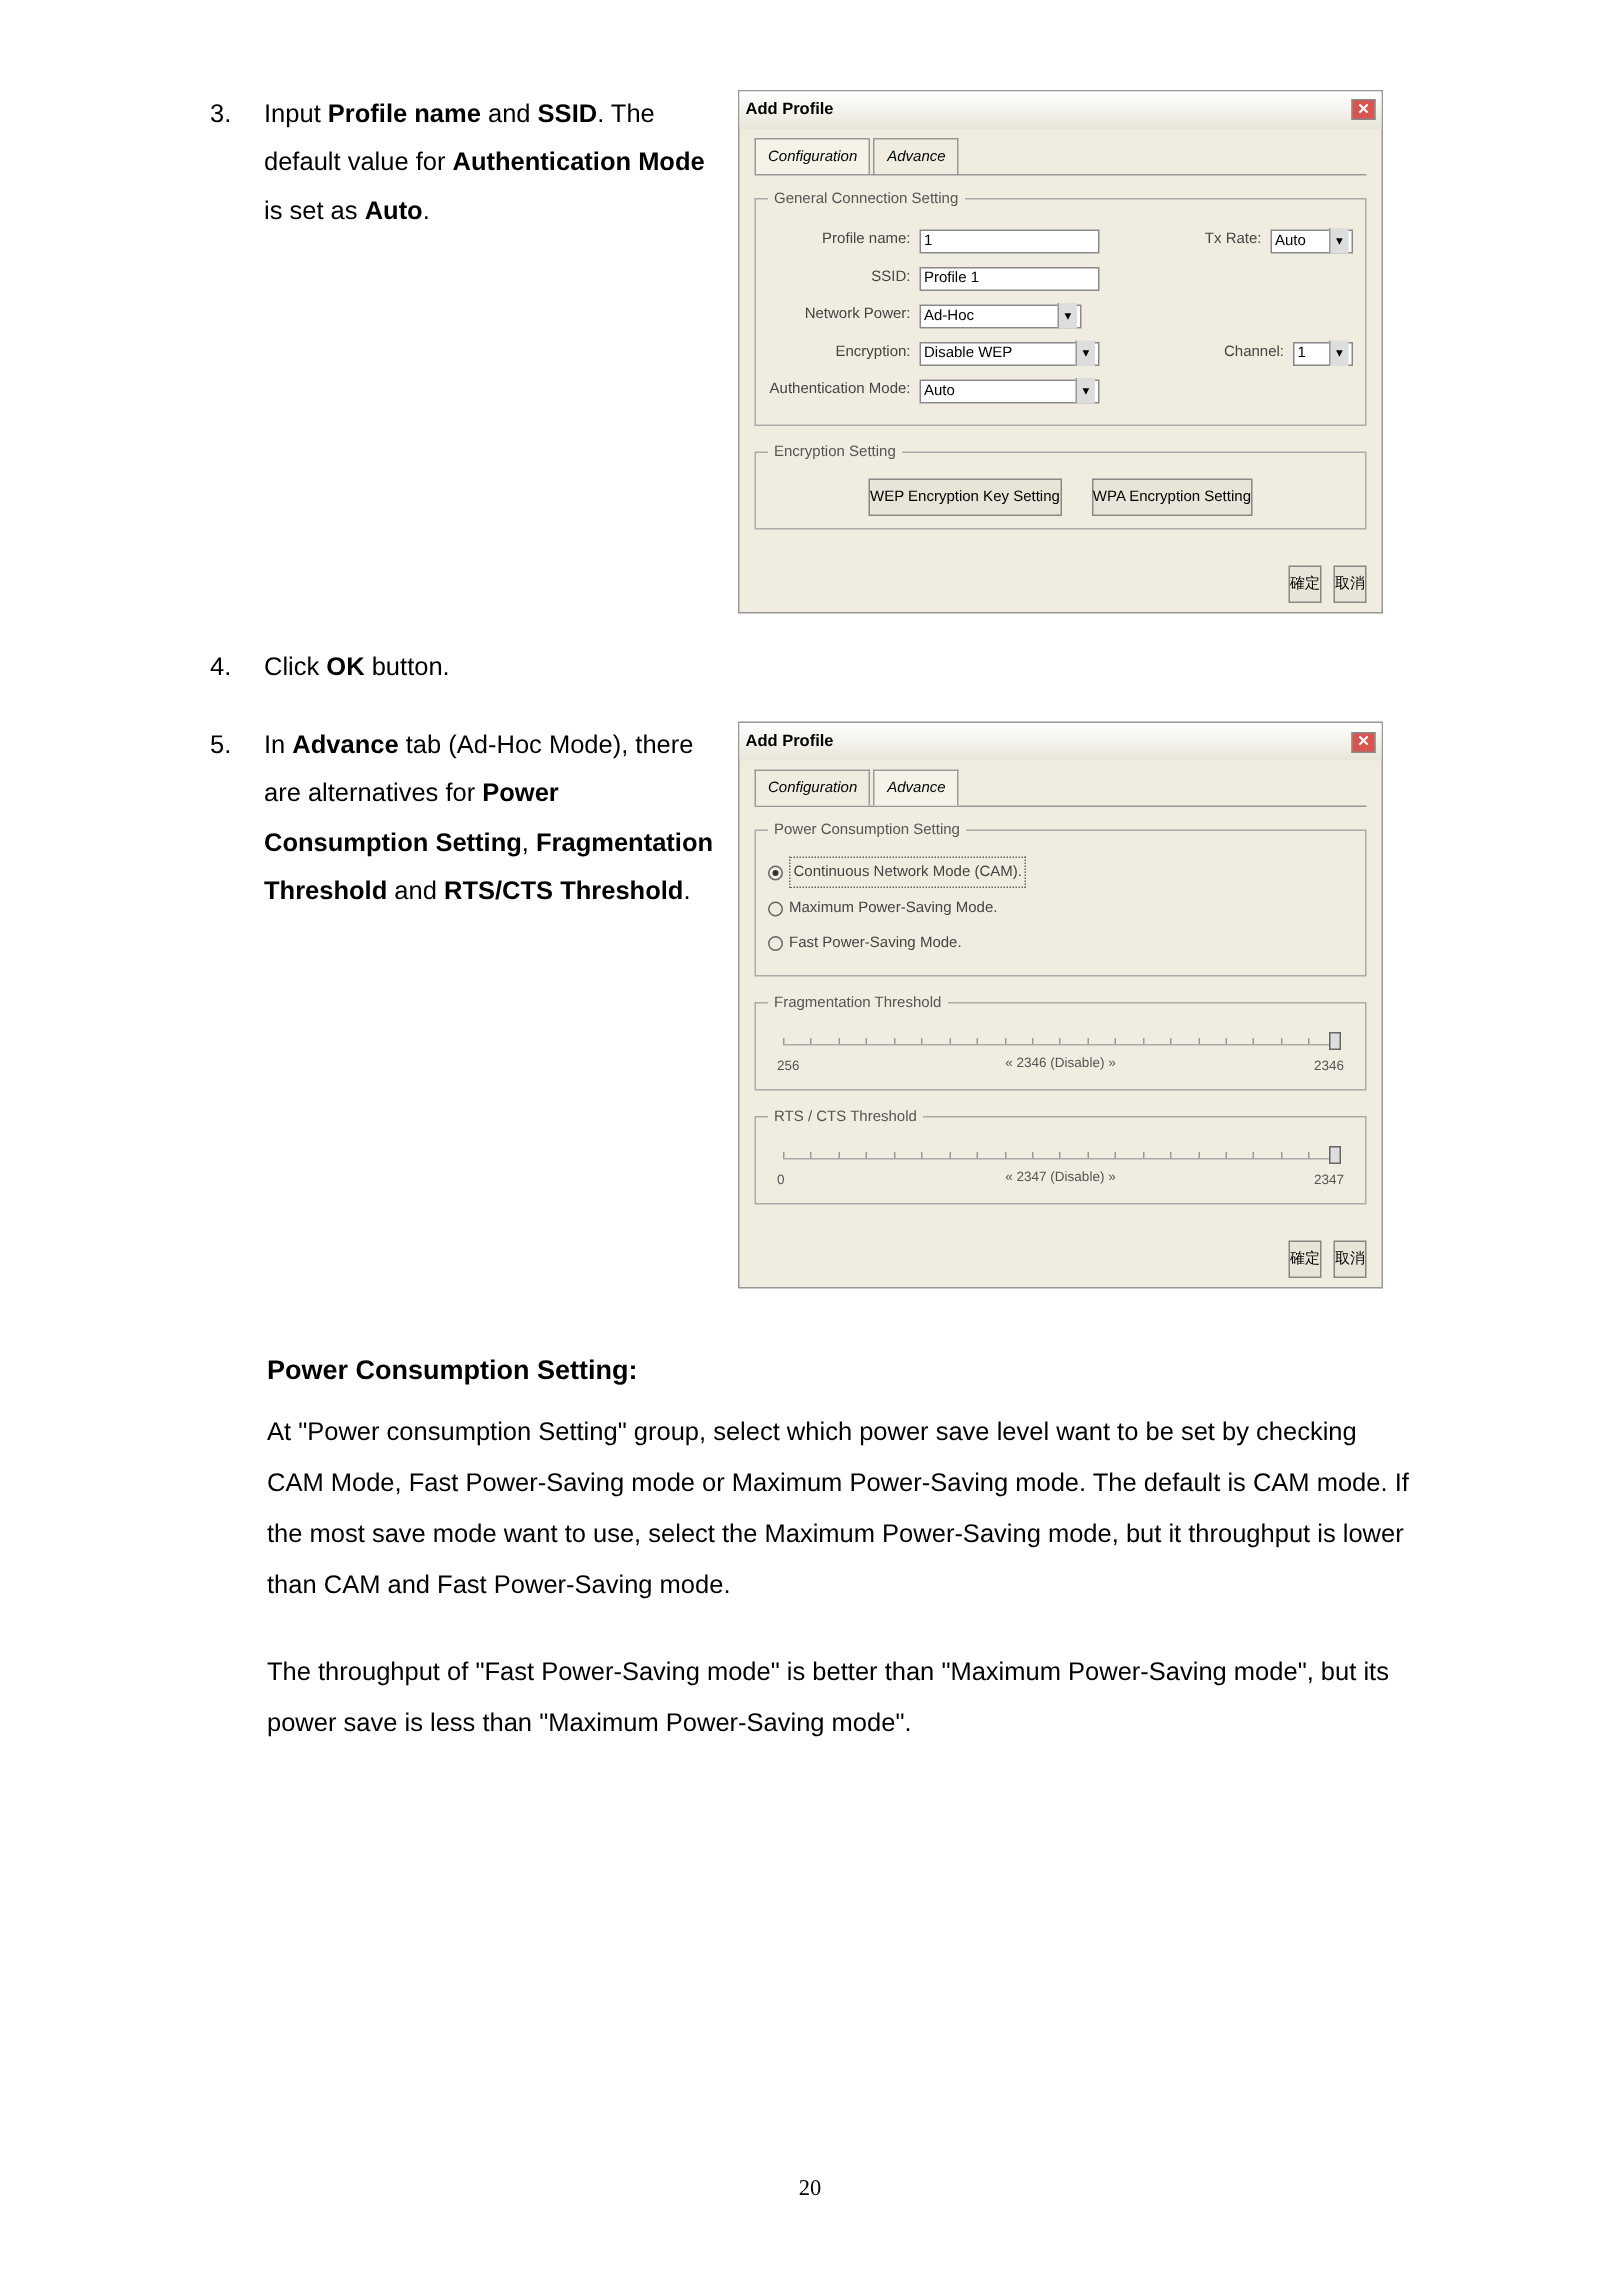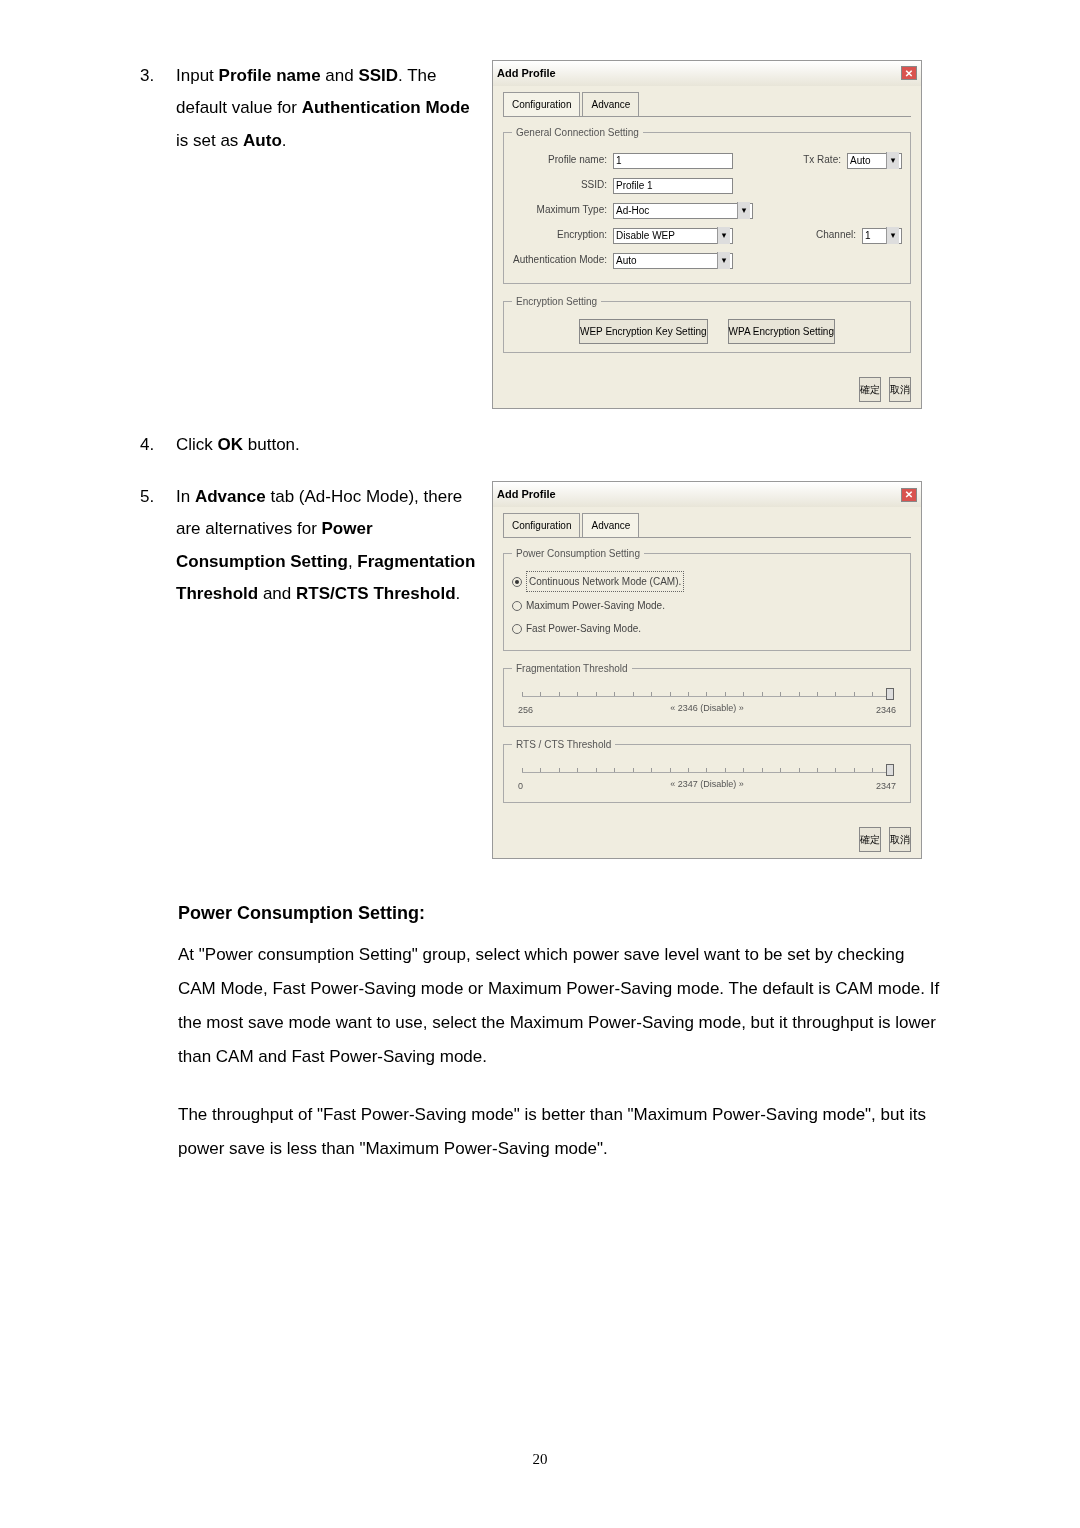--- a/index.html
+++ b/index.html
@@ -60,21 +60,21 @@
       color: #fff;
       width: 16px;
       height: 14px;
       display: flex;
       align-items: center;
       justify-content: center;
       font-size: 10px;
       border: 1px solid #888;
     }
     .dlg-body { padding: 6px 10px 10px 10px; }
-    .tabs { display: flex; border-bottom: 1px solid #999; margin-bottom: 6px; }
+    .tabs { display: flex; border-bottom: 1px solid #999; margin-bottom: 6px; font-style: italic; }
     .tab { padding: 2px 8px; border: 1px solid #999; border-bottom: none; background: #f0ede0; margin-right: 2px; font-size: 10px; }
     .tab.active { background: #f5f3e8; }
     fieldset { border: 1px solid #aaa; padding: 8px; margin-bottom: 8px; }
     legend { font-size: 10px; padding: 0 4px; color: #555; }
     .frow { display: flex; align-items: flex-end; margin-bottom: 6px; gap: 6px; }
     .flabel { width: 95px; text-align: right; font-size: 10px; color: #444; }
     .finput { background: #fff; border: 1px solid #888; height: 16px; padding: 0 2px; font-size: 10px; display: flex; align-items: center; }
     .fselect { background: #fff; border: 1px solid #888; height: 16px; display: flex; align-items: center; padding: 0 2px; position: relative; }
     .fselect::after { content: "▾"; position: absolute; right: 2px; background: #ddd; width: 12px; text-align: center; font-size: 9px; border-left: 1px solid #999; }
     .dlg-btn { border: 1px solid #888; background: #e8e5d8; padding: 2px 0; font-size: 10px; }
@@ -140,22 +140,22 @@
               <span class="finput" style="width:120px">1</span>
               <span style="flex:1"></span>
               <span class="flabel" style="width:auto">Tx Rate:</span>
               <span class="fselect" style="width:55px">Auto</span>
             </div>
             <div class="frow">
               <span class="flabel">SSID:</span>
               <span class="finput" style="width:120px">Profile 1</span>
             </div>
             <div class="frow">
-              <span class="flabel">Maximum Type:</span>
-              <span class="fselect" style="width:140px">Ad-Hoc</span>
+              <span class="flabel">Network Power:</span>
+              <span class="fselect" style="width:108px">Ad-Hoc</span>
             </div>
             <div class="frow">
               <span class="flabel">Encryption:</span>
               <span class="fselect" style="width:120px">Disable WEP</span>
               <span style="flex:1"></span>
               <span class="flabel" style="width:auto">Channel:</span>
               <span class="fselect" style="width:40px">1</span>
             </div>
             <div class="frow">
               <span class="flabel">Authentication Mode:</span>

